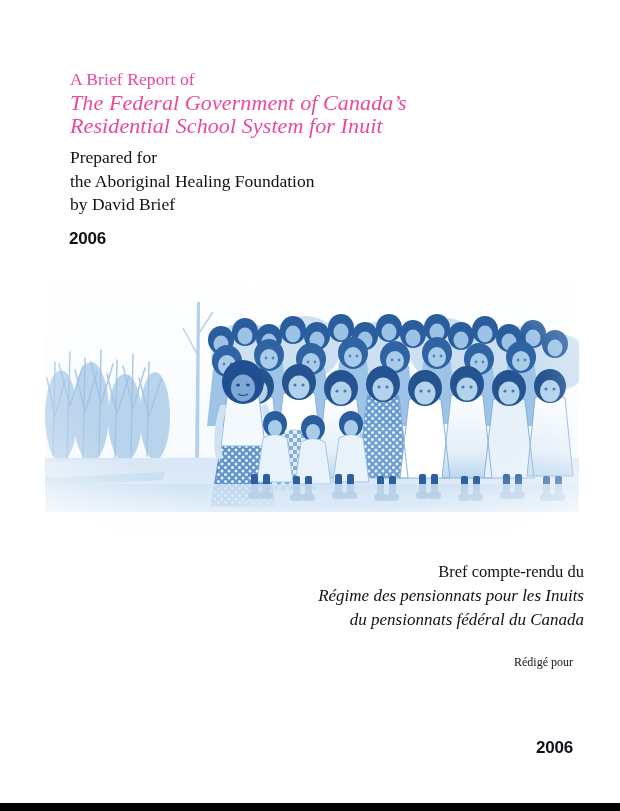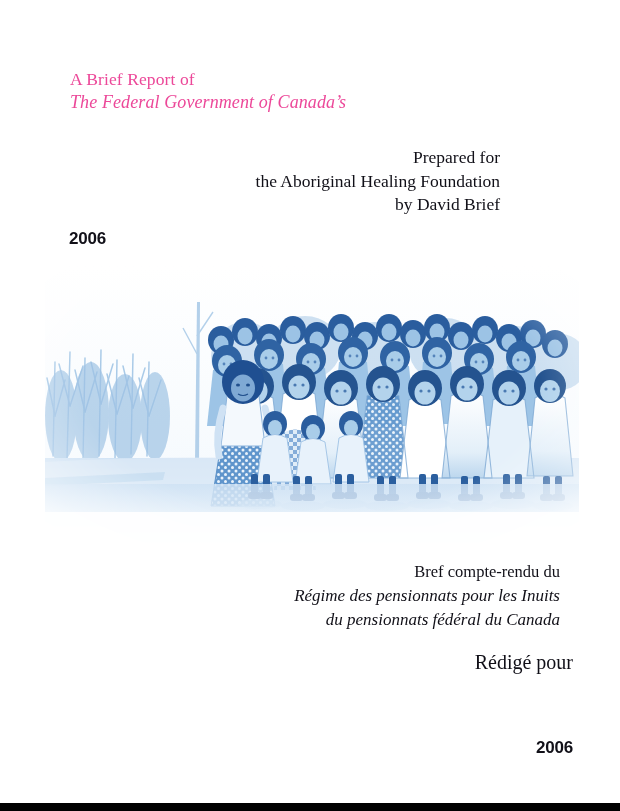--- a/index.html
+++ b/index.html
@@ -29,30 +29,29 @@
     margin-top: 18px;
   }
   .title-line {
     font-size: 17.5px;
     line-height: 23px;
     letter-spacing: 0.1px;
     white-space: nowrap;
   }
   .title-line.ital {
     font-style: italic;
-    font-size: 18px;
+    font-size: 22px;
   }
 
   .prepared-block {
     position: absolute;
     left: 70px;
     top: 146px;
     width: 430px;
     color: #111018;
-    text-align: right;
   }
   .prep-line {
     font-size: 17.5px;
     line-height: 23.5px;
     white-space: nowrap;
   }
 
   .year-en {
     position: absolute;
     left: 69px;
@@ -72,21 +71,21 @@
     width: 534px;
     height: 290px;
     overflow: hidden;
     background: #ffffff;
   }
   .photo svg { display: block; }
 
   
   .fr-title-block {
     position: absolute;
-    right: 60px;
+    right: 36px;
     top: 560px;
     width: 420px;
     text-align: right;
     color: #111018;
   }
   .fr-line {
     font-size: 16.5px;
     line-height: 24px;
     white-space: nowrap;
   }
@@ -97,21 +96,21 @@
 
   .fr-prepared-block {
     position: absolute;
     right: 47px;
     top: 650px;
     width: 420px;
     text-align: right;
     color: #111018;
   }
   .fr-prep-line {
-    font-size: 20px;
+    font-size: 12px;
     line-height: 24px;
     white-space: nowrap;
     font-family: Liberation Serif, serif;
   }
 
   .year-fr {
     position: absolute;
     right: 47px;
     top: 738px;
     font-family: "Liberation Sans", "DejaVu Sans", sans-serif;
@@ -133,20 +132,21 @@
   }
 </style>
 </head>
 <body>
 
 <div class="page">
 
   <div class="en-block">
     <div class="title-line">A Brief Report of</div>
     <div class="title-line ital">The Federal Government of Canada’s</div>
+    <div class="title-line ital">Residential School System for Inuit</div>
   </div>
 
   <div class="prepared-block">
     <div class="prep-line">Prepared for</div>
     <div class="prep-line">the Aboriginal Healing Foundation</div>
     <div class="prep-line">by David Brief</div>
   </div>
 
   <div class="year-en">2006</div>
 

